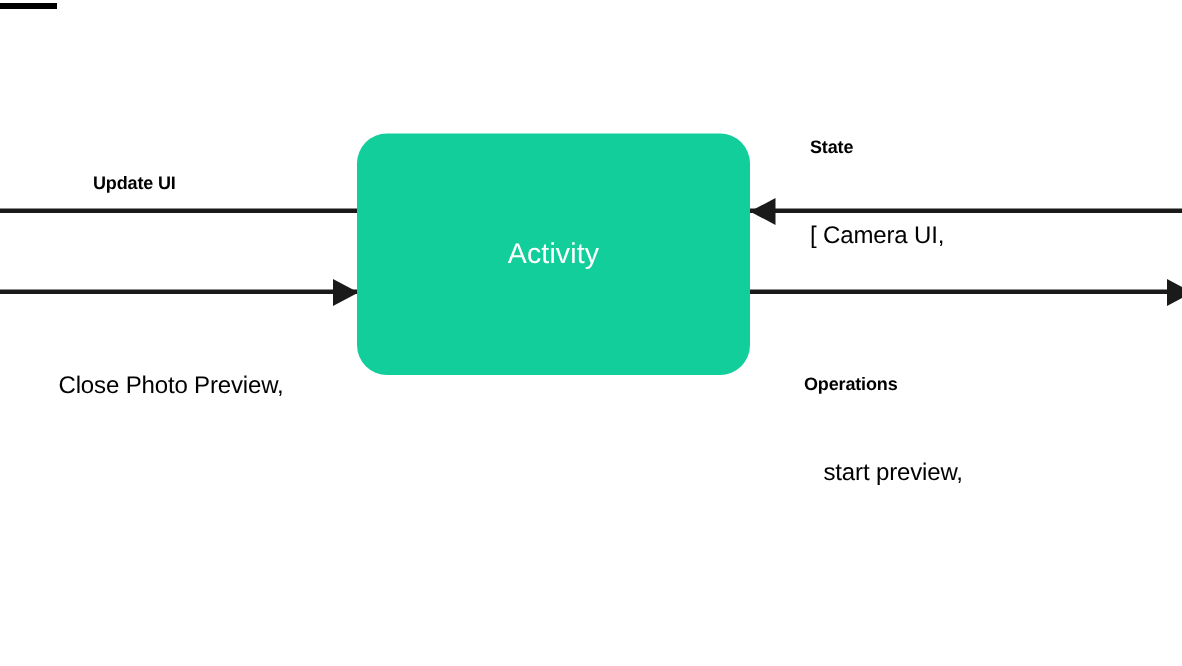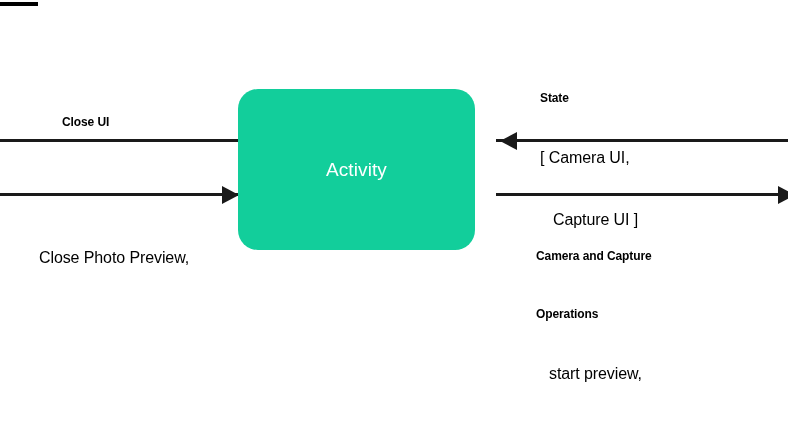--- a/index.html
+++ b/index.html
@@ -28,21 +28,21 @@
     width: 38px;
     height: 4px;
     background: #000000;
   }
 
   
   .activity-node {
     position: absolute;
     left: 238px;
     top: 89px;
-    width: 237px;
+    width: 262px;
     height: 161px;
     background: #12CE9B;
     border-radius: 20px;
     z-index: 5;
     display: flex;
     align-items: center;
     justify-content: center;
   }
   .activity-label {
     color: #ffffff;
@@ -131,36 +131,34 @@
   <div class="conn conn-ops"></div>
 
   <div class="arrow arrow-right arrow-actions"></div>
   <div class="arrow arrow-left  arrow-state"></div>
   <div class="arrow arrow-right arrow-ops"></div>
 
   <div class="activity-node">
     <span class="activity-label">Activity</span>
   </div>
 
-  <div class="txt hdr lbl-update-ui">Close UI</div>
+  <div class="txt hdr lbl-update-ui">Update UI</div>
 
   <div class="txt blk-actions">
     <div class="lst list-indent">Close Photo Preview,</div>
     
     
   </div>
 
   <div class="txt blk-state">
     <div class="hdr">State</div>
     <div class="lst">[ Camera UI,</div>
-    <div class="lst list-indent">Capture UI ]</div>
   </div>
 
   <div class="txt blk-ops">
-    <div class="hdr">Camera and Capture</div>
     <div class="hdr">Operations</div>
     <div class="lst list-indent">start preview,</div>
     
     
     
     
   </div>
 
 </div>
 

